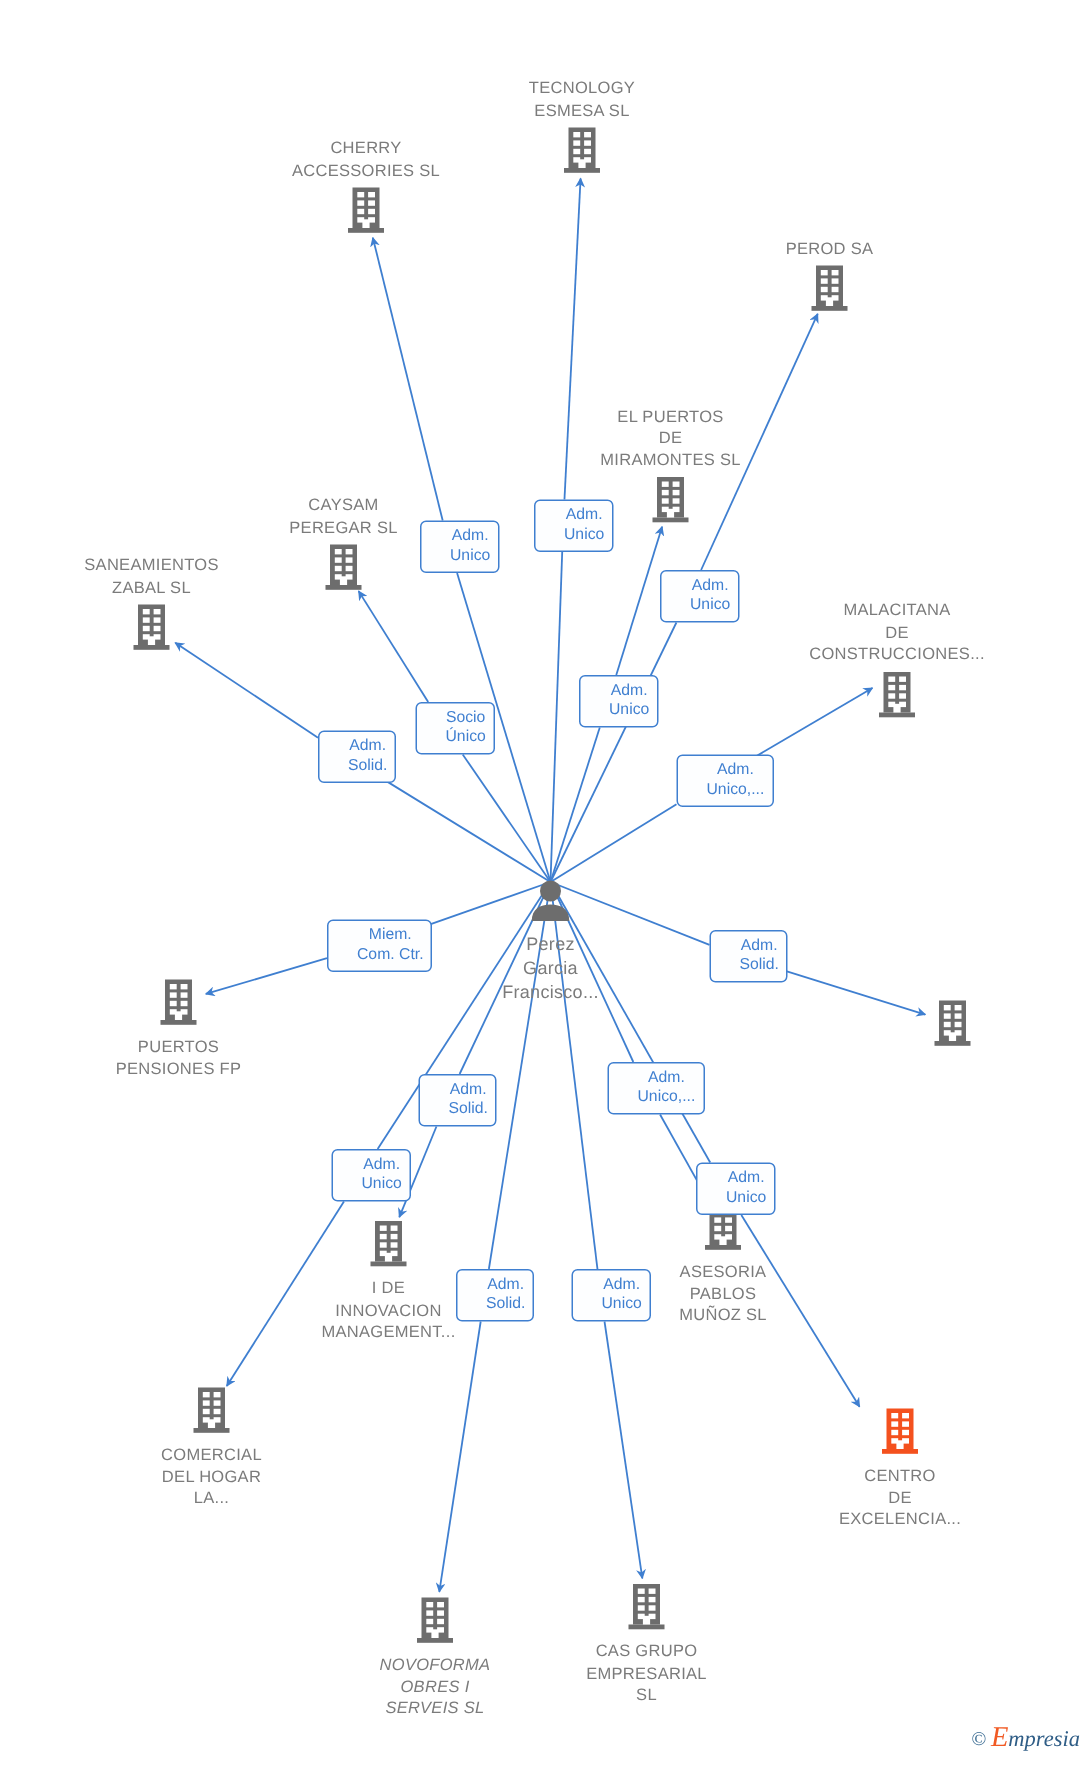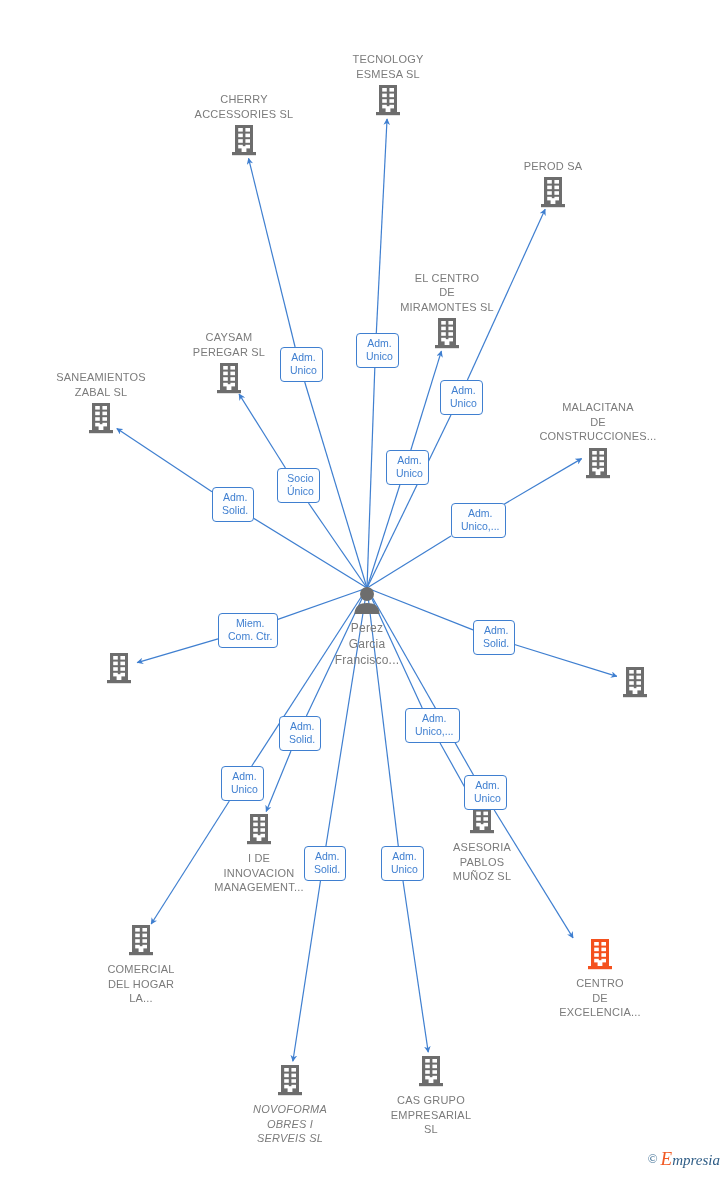--- a/index.html
+++ b/index.html
@@ -56,21 +56,21 @@
   .edge-label {
     position: absolute;
     box-sizing: border-box;
     border: 1px solid #3f7fd0;
     border-radius: 4px;
     background: #fdfeff;
     color: #3f7fd0;
     font-size: 10.5px;
     line-height: 13px;
     text-align: center;
-    padding: 3px 5px 4px 9px;
+    padding: 3px 5px 4px 19px;
     white-space: pre-line;
     z-index: 5;
   }
   .watermark {
     position: absolute;
     right: 8px;
     bottom: 10px;
     display: flex;
     align-items: center;
     gap: 3px;
@@ -179,21 +179,21 @@
             <rect x="9.2" y="10.6" width="4.6" height="3.6" fill="#ffffff"></rect>
             <rect x="16.4" y="10.6" width="4.6" height="3.6" fill="#ffffff"></rect>
             <rect x="9.2" y="16.2" width="4.6" height="3.6" fill="#ffffff"></rect>
             <rect x="16.4" y="16.2" width="4.6" height="3.6" fill="#ffffff"></rect>
             <rect x="9.2" y="21.799999999999997" width="4.6" height="3.6" fill="#ffffff"></rect>
             <rect x="16.4" y="21.799999999999997" width="4.6" height="3.6" fill="#ffffff"></rect>
             <rect x="12.6" y="23.2" width="4.8" height="5.8" fill="#ffffff"></rect>
           </svg></span>
       </div>
       <div class="node label-above" style="left: 447px; top: 270.5px;">
-        <span class="caption">EL CENTRO
+        <span class="caption">EL PUERTOS
 DE
 MIRAMONTES SL</span>
         <span class="glyph"><svg width="30" height="34" viewBox="0 0 30 34">
             <path d="M6 2 h18 v27 h-18 z" fill="#6d6d6d"></path>
             <rect x="3" y="29" width="24" height="3.2" fill="#6d6d6d"></rect>
             <rect x="9.2" y="5" width="4.6" height="3.6" fill="#ffffff"></rect>
             <rect x="16.4" y="5" width="4.6" height="3.6" fill="#ffffff"></rect>
             <rect x="9.2" y="10.6" width="4.6" height="3.6" fill="#ffffff"></rect>
             <rect x="16.4" y="10.6" width="4.6" height="3.6" fill="#ffffff"></rect>
             <rect x="9.2" y="16.2" width="4.6" height="3.6" fill="#ffffff"></rect>
@@ -262,20 +262,22 @@
             <rect x="9.2" y="5" width="4.6" height="3.6" fill="#ffffff"></rect>
             <rect x="16.4" y="5" width="4.6" height="3.6" fill="#ffffff"></rect>
             <rect x="9.2" y="10.6" width="4.6" height="3.6" fill="#ffffff"></rect>
             <rect x="16.4" y="10.6" width="4.6" height="3.6" fill="#ffffff"></rect>
             <rect x="9.2" y="16.2" width="4.6" height="3.6" fill="#ffffff"></rect>
             <rect x="16.4" y="16.2" width="4.6" height="3.6" fill="#ffffff"></rect>
             <rect x="9.2" y="21.799999999999997" width="4.6" height="3.6" fill="#ffffff"></rect>
             <rect x="16.4" y="21.799999999999997" width="4.6" height="3.6" fill="#ffffff"></rect>
             <rect x="12.6" y="23.2" width="4.8" height="5.8" fill="#ffffff"></rect>
           </svg></span>
+        <span class="caption">PUERTOS
+PENSIONES FP</span>
       </div>
       <div class="node" style="left: 635px; top: 665px;">
         <span class="glyph"><svg width="30" height="34" viewBox="0 0 30 34">
             <path d="M6 2 h18 v27 h-18 z" fill="#6d6d6d"></path>
             <rect x="3" y="29" width="24" height="3.2" fill="#6d6d6d"></rect>
             <rect x="9.2" y="5" width="4.6" height="3.6" fill="#ffffff"></rect>
             <rect x="16.4" y="5" width="4.6" height="3.6" fill="#ffffff"></rect>
             <rect x="9.2" y="10.6" width="4.6" height="3.6" fill="#ffffff"></rect>
             <rect x="16.4" y="10.6" width="4.6" height="3.6" fill="#ffffff"></rect>
             <rect x="9.2" y="16.2" width="4.6" height="3.6" fill="#ffffff"></rect>

